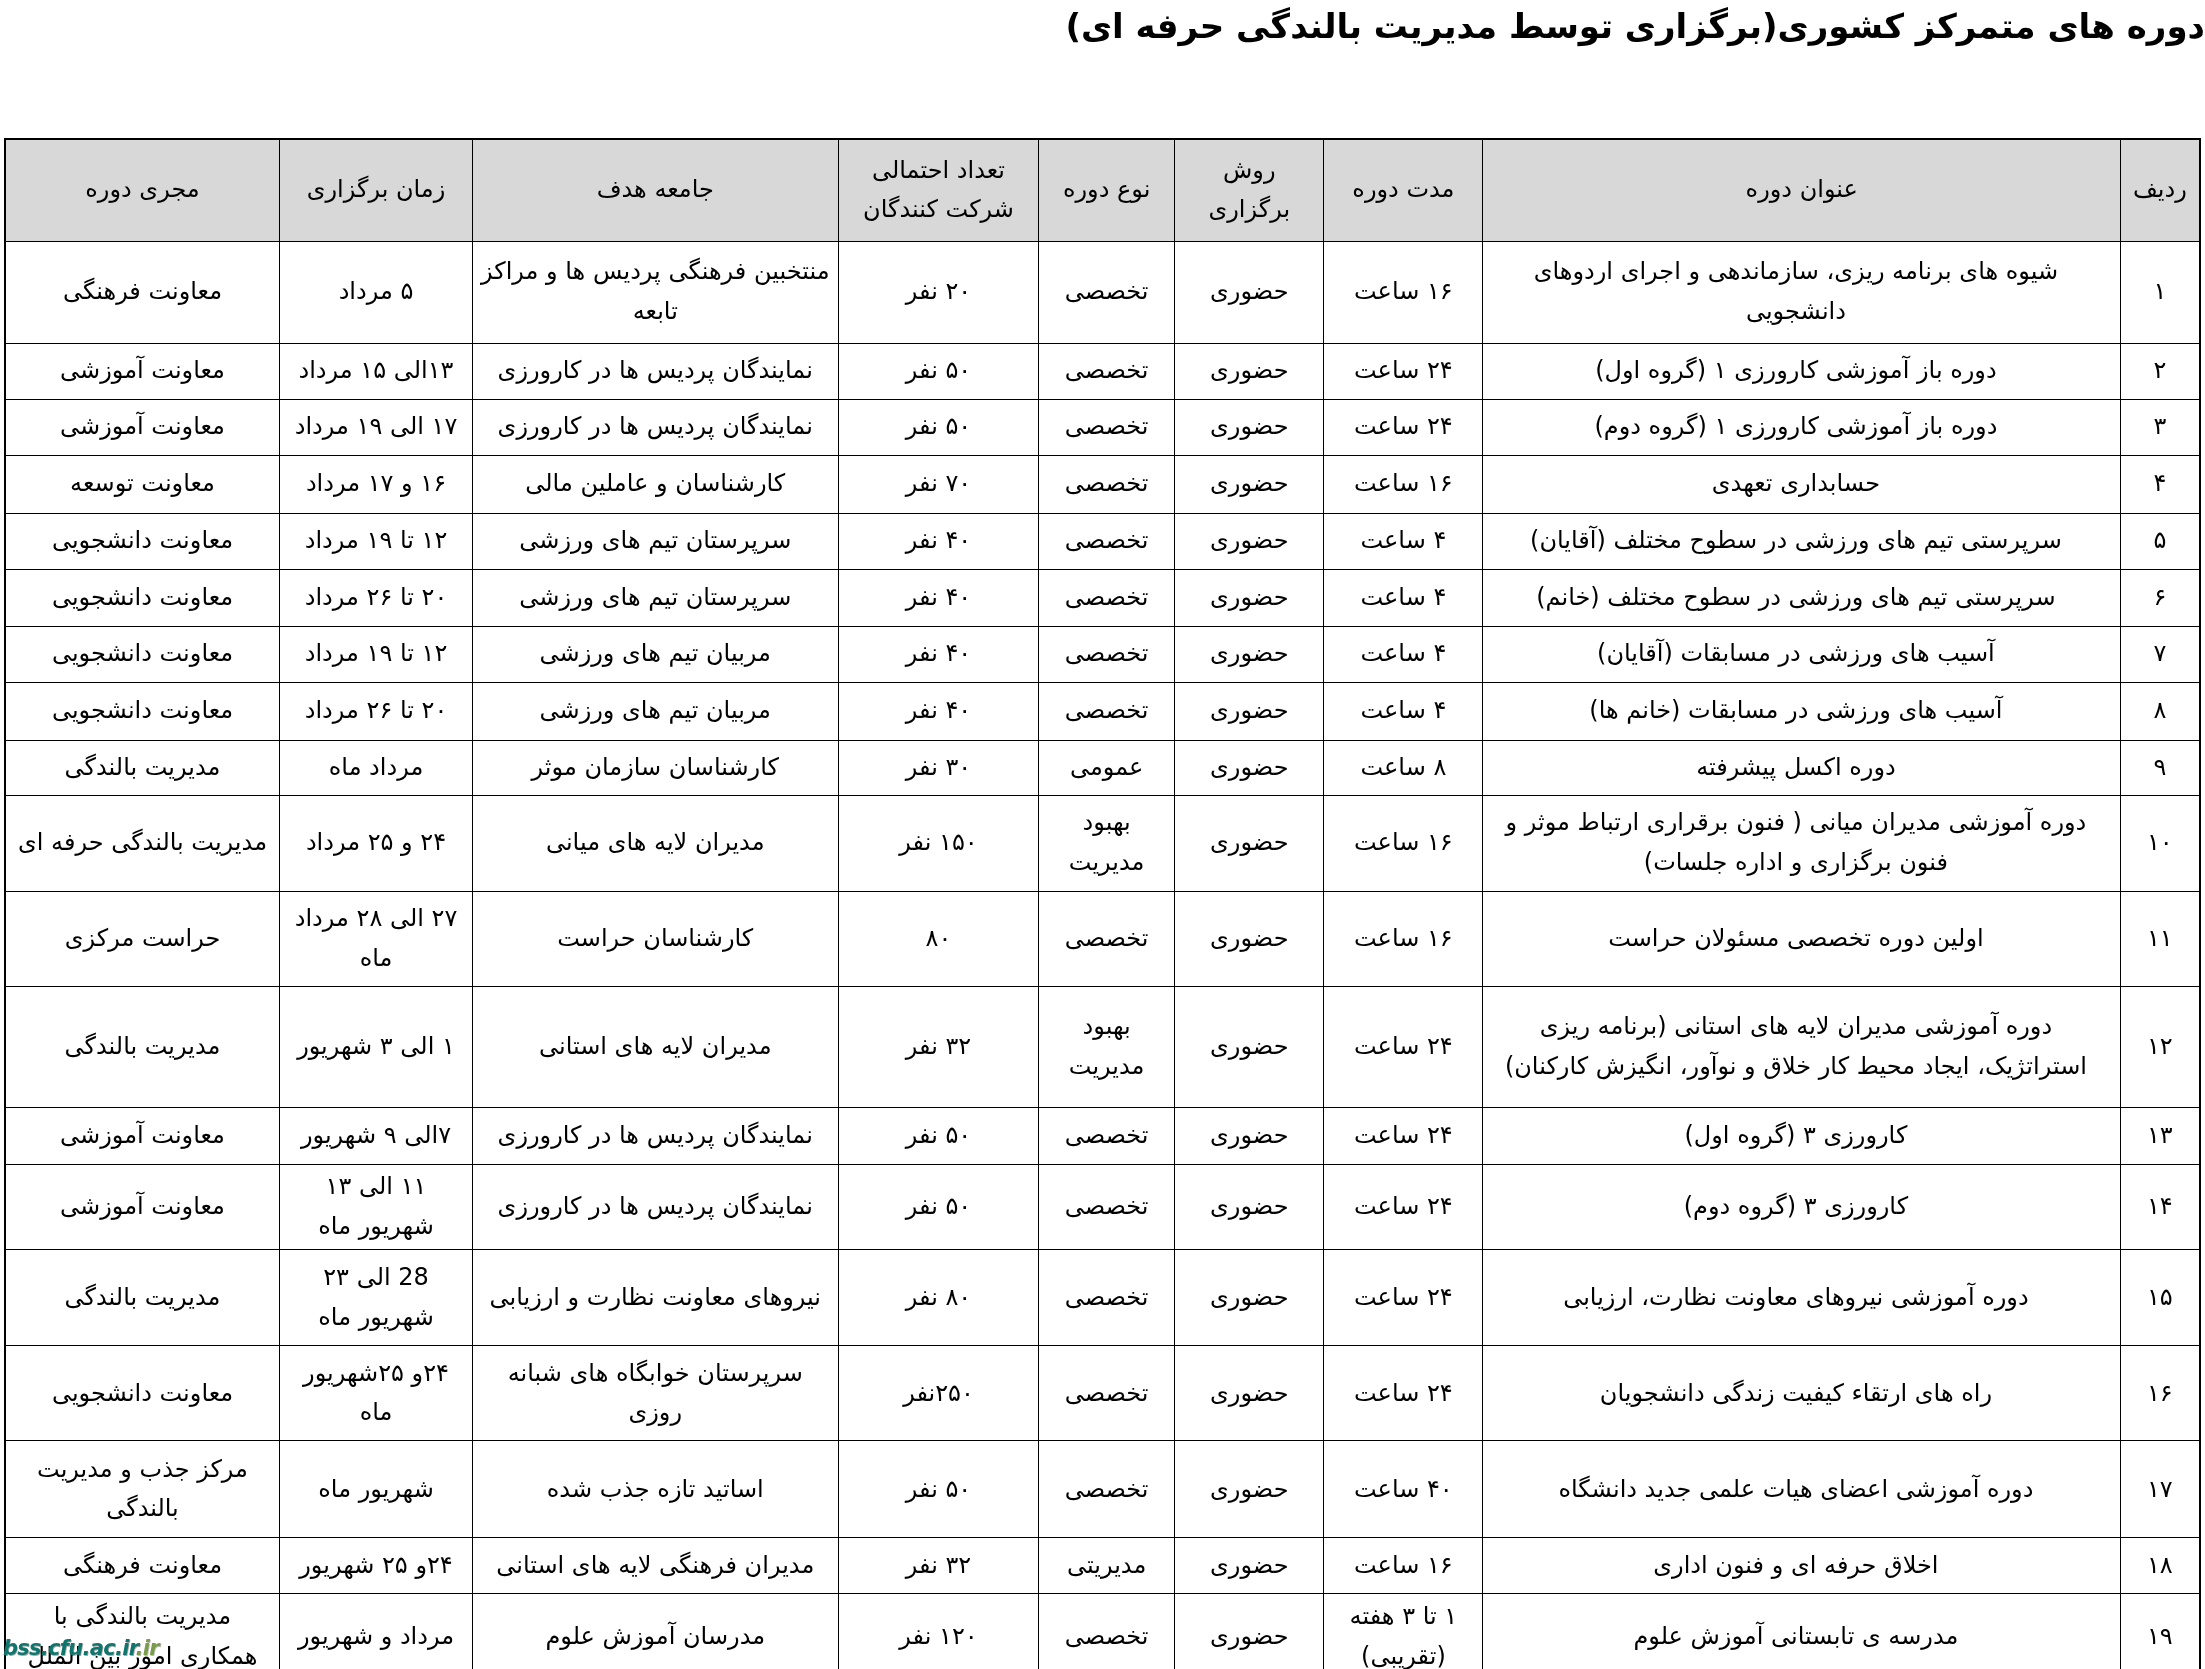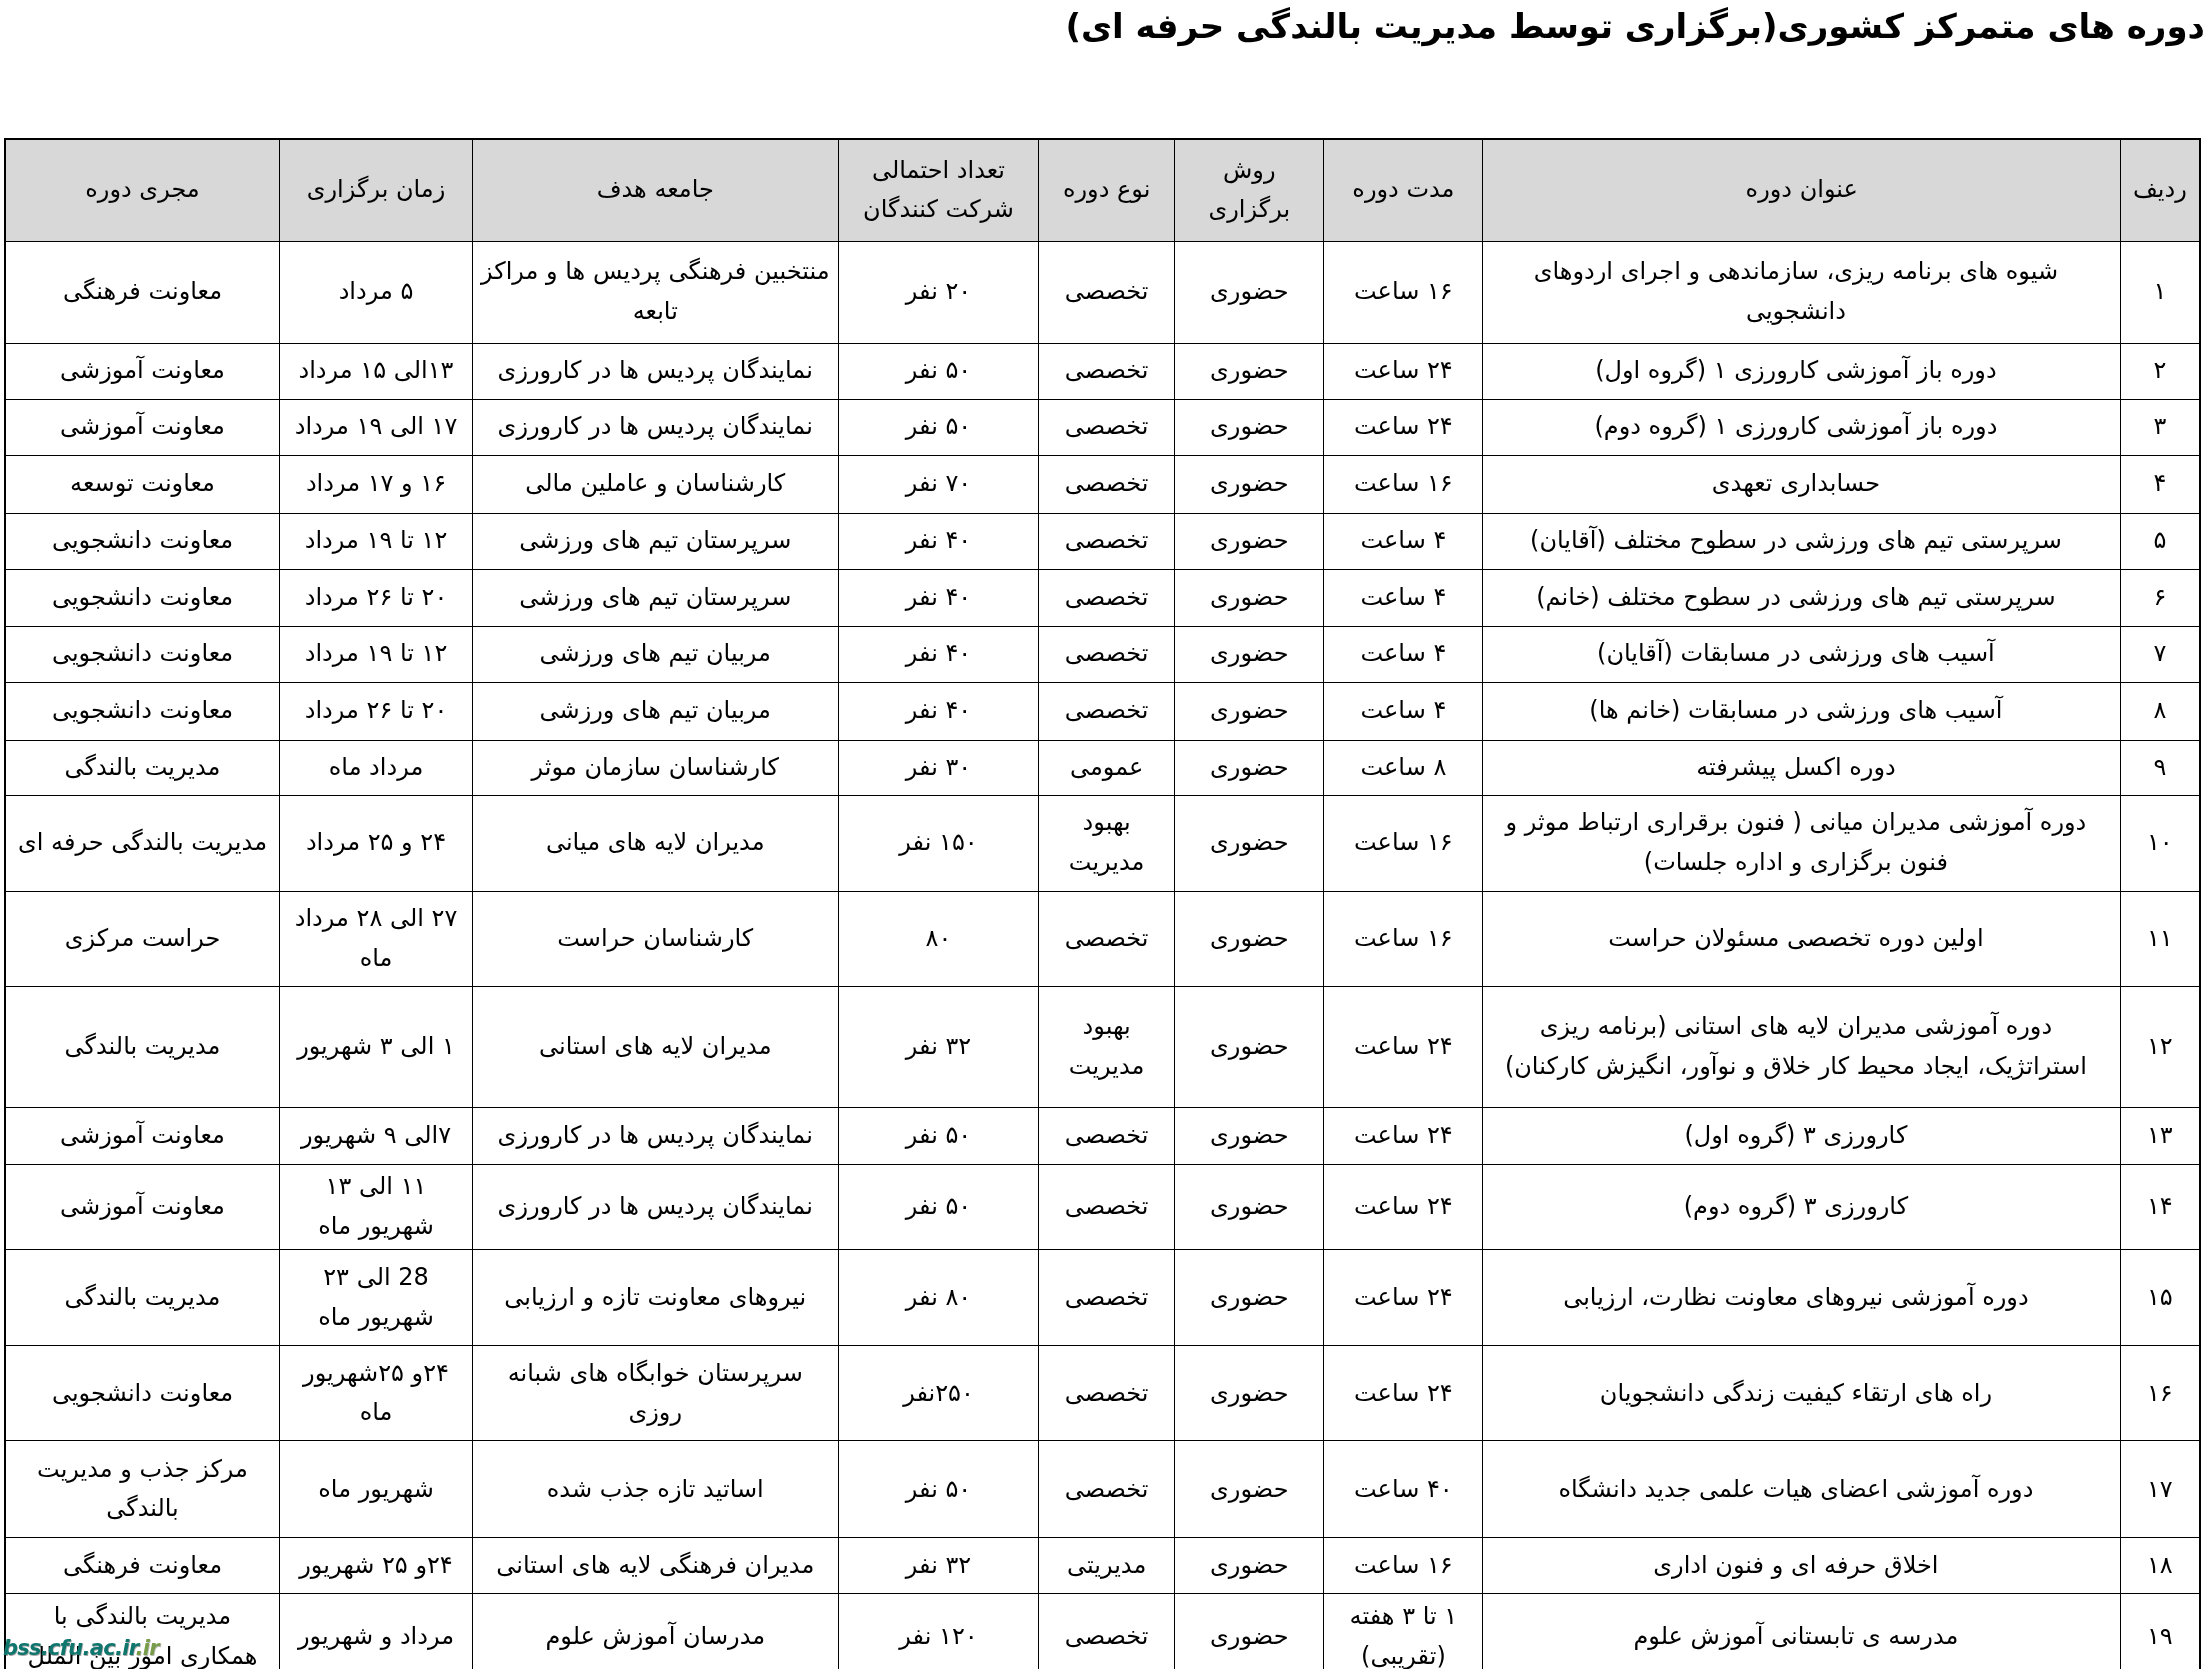--- a/index.html
+++ b/index.html
@@ -252,21 +252,21 @@
         <td class="cell-time">۱۱ الی ۱۳ شهریور ماه</td>
         <td class="cell-executor">معاونت آموزشی</td>
       </tr>
       <tr>
         <td class="cell-radif">۱۵</td>
         <td class="cell-title">دوره آموزشی نیروهای معاونت نظارت، ارزیابی</td>
         <td class="cell-duration">۲۴ ساعت</td>
         <td class="cell-method">حضوری</td>
         <td class="cell-type">تخصصی</td>
         <td class="cell-participants">۸۰ نفر</td>
-        <td class="cell-audience">نیروهای معاونت تازه و ارزیابی</td>
+        <td class="cell-audience">نیروهای معاونت نظارت و ارزیابی</td>
         <td class="cell-time">28 الی ۲۳ شهریور ماه</td>
         <td class="cell-executor">مدیریت بالندگی</td>
       </tr>
       <tr>
         <td class="cell-radif">۱۶</td>
         <td class="cell-title">راه های ارتقاء کیفیت زندگی دانشجویان</td>
         <td class="cell-duration">۲۴ ساعت</td>
         <td class="cell-method">حضوری</td>
         <td class="cell-type">تخصصی</td>
         <td class="cell-participants">۲۵۰نفر</td>

